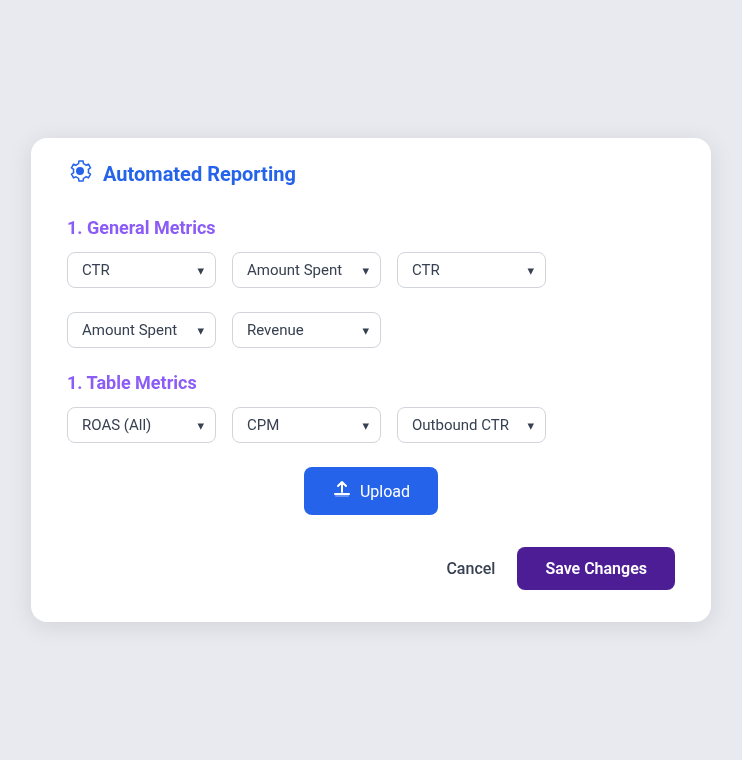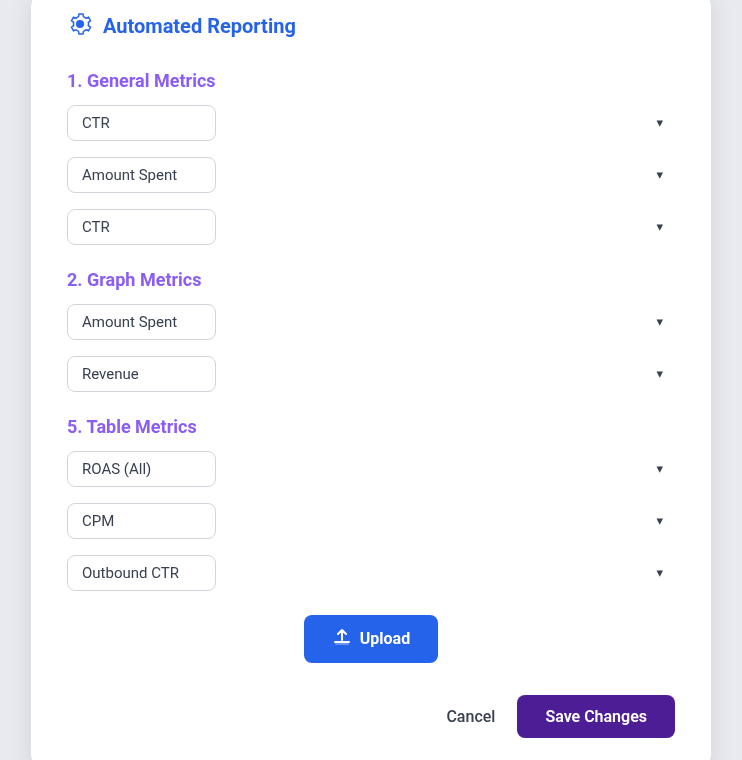--- a/index.html
+++ b/index.html
@@ -52,21 +52,20 @@
       font-size: 18px;
       font-weight: 700;
       color: #8b5cf6;
       margin-bottom: 14px;
     }
 
     .dropdowns-row {
       display: flex;
       gap: 16px;
       flex-wrap: wrap;
-      flex-direction: column;
     }
 
     .dropdown-wrapper {
       position: relative;
       display: inline-flex;
       align-items: center;
     }
 
     .dropdown-select {
       appearance: none;
@@ -96,21 +95,21 @@
       margin-bottom: 8px;
     }
 
     .upload-btn {
       background: #2563eb;
       color: #ffffff;
       border: none;
       border-radius: 8px;
       padding: 12px 28px;
       font-size: 16px;
-      font-weight: 700;
+      font-weight: 400;
       cursor: pointer;
       display: flex;
       align-items: center;
       gap: 8px;
     }
 
     .footer {
       display: flex;
       justify-content: flex-end;
       align-items: center;
@@ -168,34 +167,33 @@
             <select class="dropdown-select"><option value="CTR">CTR</option><option value="Amount Spent" selected="">Amount Spent</option><option value="Revenue">Revenue</option><option value="ROAS (All)">ROAS (All)</option><option value="CPM">CPM</option><option value="Outbound CTR">Outbound CTR</option></select>
             <span class="dropdown-arrow">▾</span>
           </div>
           <div class="dropdown-wrapper">
             <select class="dropdown-select"><option value="CTR">CTR</option><option value="Amount Spent">Amount Spent</option><option value="Revenue">Revenue</option><option value="ROAS (All)">ROAS (All)</option><option value="CPM">CPM</option><option value="Outbound CTR">Outbound CTR</option></select>
             <span class="dropdown-arrow">▾</span>
           </div>
         </div>
       </div>
       <div class="section">
-        <div class="section-title">2. Graph Metrics</div>
         <div class="dropdowns-row">
           <div class="dropdown-wrapper">
             <select class="dropdown-select"><option value="CTR">CTR</option><option value="Amount Spent" selected="">Amount Spent</option><option value="Revenue">Revenue</option><option value="ROAS (All)">ROAS (All)</option><option value="CPM">CPM</option><option value="Outbound CTR">Outbound CTR</option></select>
             <span class="dropdown-arrow">▾</span>
           </div>
           <div class="dropdown-wrapper">
             <select class="dropdown-select"><option value="CTR">CTR</option><option value="Amount Spent">Amount Spent</option><option value="Revenue" selected="">Revenue</option><option value="ROAS (All)">ROAS (All)</option><option value="CPM">CPM</option><option value="Outbound CTR">Outbound CTR</option></select>
             <span class="dropdown-arrow">▾</span>
           </div>
         </div>
       </div>
       <div class="section">
-        <div class="section-title">5. Table Metrics</div>
+        <div class="section-title">1. Table Metrics</div>
         <div class="dropdowns-row">
           <div class="dropdown-wrapper">
             <select class="dropdown-select"><option value="CTR">CTR</option><option value="Amount Spent">Amount Spent</option><option value="Revenue">Revenue</option><option value="ROAS (All)" selected="">ROAS (All)</option><option value="CPM">CPM</option><option value="Outbound CTR">Outbound CTR</option></select>
             <span class="dropdown-arrow">▾</span>
           </div>
           <div class="dropdown-wrapper">
             <select class="dropdown-select"><option value="CTR">CTR</option><option value="Amount Spent">Amount Spent</option><option value="Revenue">Revenue</option><option value="ROAS (All)">ROAS (All)</option><option value="CPM" selected="">CPM</option><option value="Outbound CTR">Outbound CTR</option></select>
             <span class="dropdown-arrow">▾</span>
           </div>
           <div class="dropdown-wrapper">

